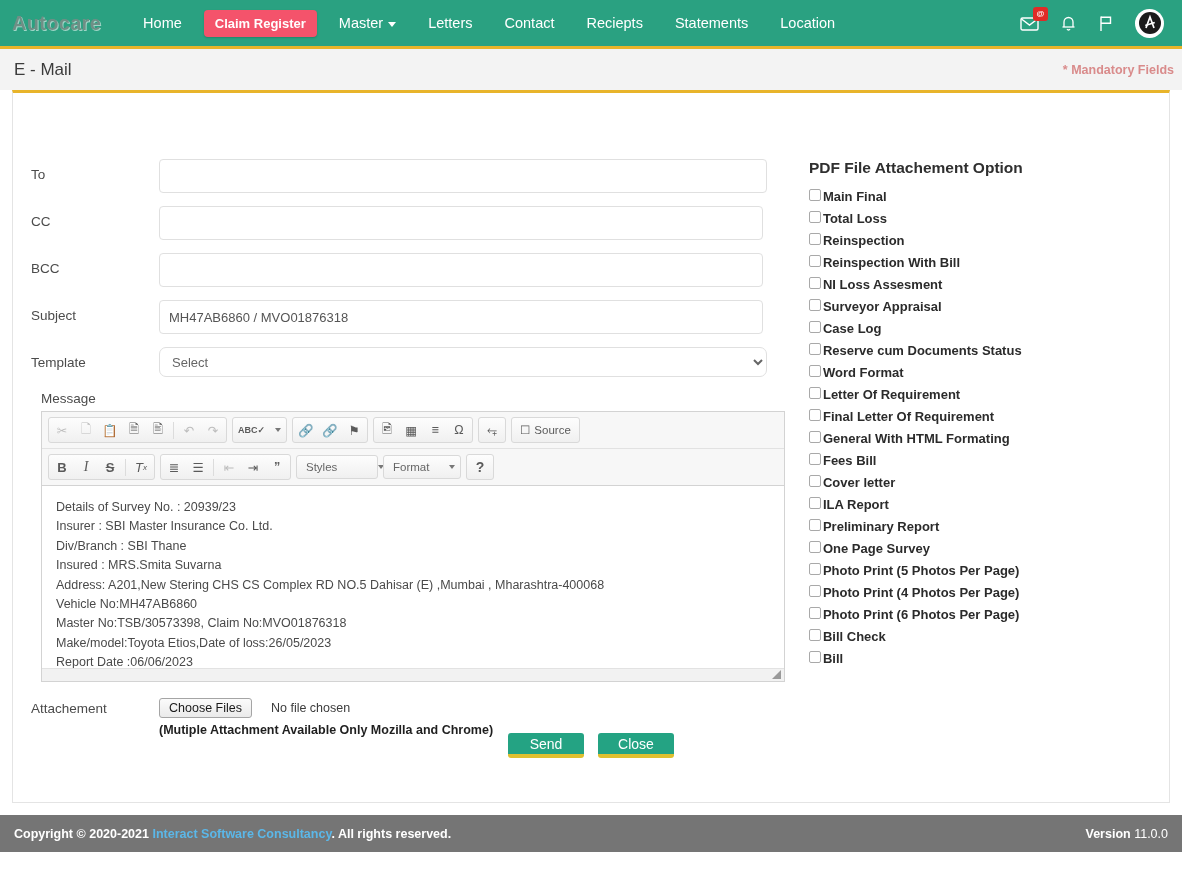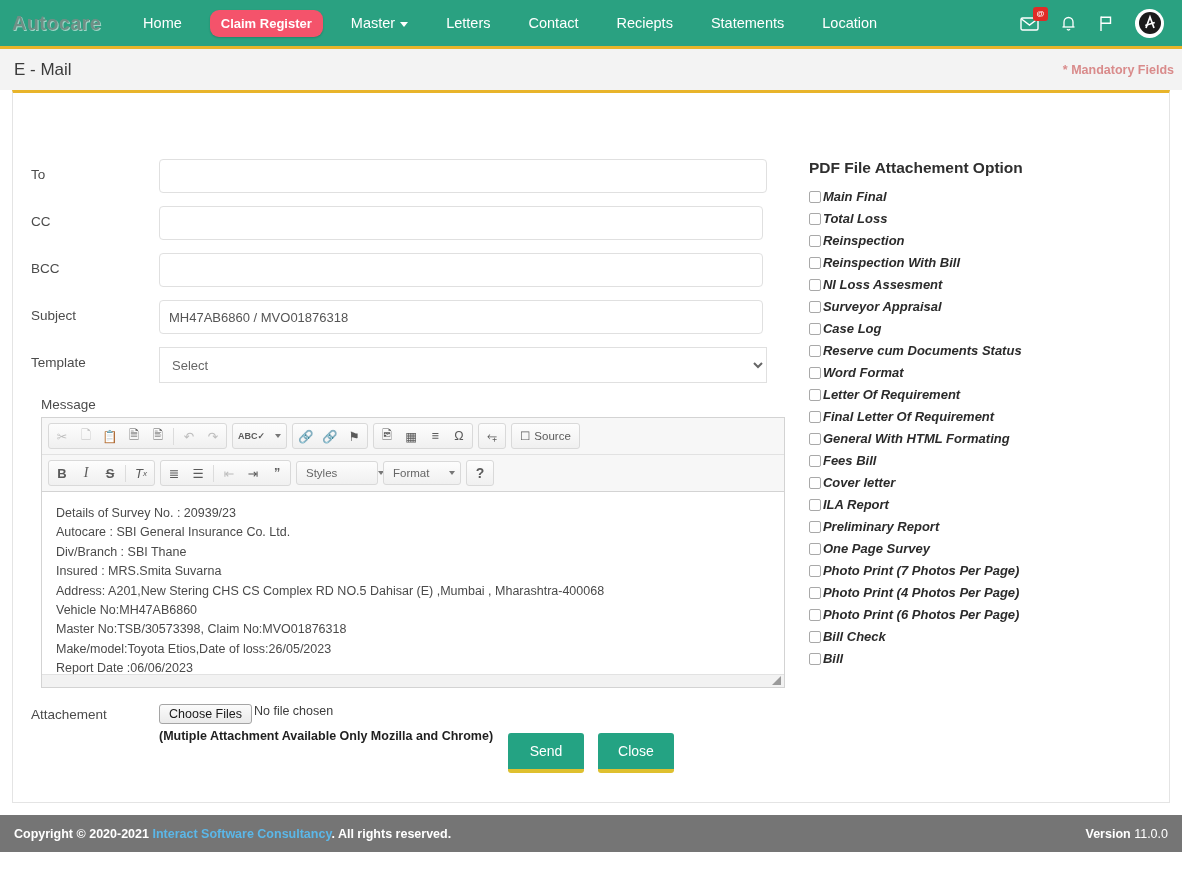--- a/index.html
+++ b/index.html
@@ -22,32 +22,32 @@
   }
   .brand {
     font-size: 20px;
     font-weight: bold;
     color: #6f8f86;
     text-shadow: 1px 1px 0 rgba(255,255,255,0.55);
     letter-spacing: .3px;
     margin-right: 26px;
     user-select: none;
   }
-  .nav-links { display: flex; align-items: center; gap: 6px; }
+  .nav-links { display: flex; align-items: center; gap: 0; }
   .nav-link {
     color: #ffffff;
     font-size: 14.5px;
     padding: 6px 16px;
     text-decoration: none;
     white-space: nowrap;
     cursor: pointer;
   }
   .nav-link.pill {
     background: #f4536b;
-    border-radius: 9px;
+    border-radius: 4px;
     padding: 6px 11px;
     font-size: 13px;
     font-weight: bold;
     margin: 0 6px;
     box-shadow: 0 1px 2px rgba(0,0,0,.18);
   }
   .caret {
     display: inline-block;
     width: 0; height: 0;
     border-left: 4px solid transparent;
@@ -151,23 +151,23 @@
     padding: 16px 9px;
     font-family: "Liberation Sans", sans-serif;
     outline: none;
   }
   .finput.wide { max-width: 608px; }
   .finput.short { max-width: 604px; }
   .finput.val { color: #555; }
   .fselect {
     flex: 1;
     max-width: 608px;
-    height: 36px;
+    height: 30px;
     border: 1px solid #e0e0e0;
-    border-radius: 0;
+    border-radius: 7px;
     background: #fff;
     font-size: 13px;
     color: #666;
     padding: 0 8px;
     font-family: "Liberation Sans", sans-serif;
     outline: none;
   }
 
   
   .msg-label {
@@ -273,21 +273,21 @@
     margin: 16px 0 0 0;
   }
   .attach-label {
     width: 128px;
     font-size: 13.5px;
     color: #4b4b4b;
     padding-top: 3px;
     flex-shrink: 0;
   }
   .attach-right { padding-top: 0; }
-  .file-line { display: flex; gap: 2px; }
+  .file-line { display: flex; align-items: center; gap: 19px; }
   .choose-btn {
     border: 1px solid #a5a5a5;
     background: linear-gradient(#fbfbfb,#eaeaea);
     border-radius: 3px;
     font-size: 12.5px;
     color: #1a1a1a;
     padding: 2px 9px;
     cursor: pointer;
     font-family: "Liberation Sans", sans-serif;
   }
@@ -309,39 +309,38 @@
     gap: 14px;
   }
   .btn {
     background: #24a383;
     color: #ffffff;
     border: none;
     border-bottom: 4px solid #dfc02f;
     border-radius: 3px;
     font-size: 14px;
     width: 76px;
-    height: 40px;
+    height: 25px;
     cursor: pointer;
     font-family: "Liberation Sans", sans-serif;
   }
 
   
   .pdf-title {
     font-size: 15.5px;
     font-weight: bold;
     color: #2f2f2f;
     margin: 0 0 12px 4px;
   }
   .chk-row {
     display: flex;
-    align-items: center;
+    align-items: flex-start;
     margin-bottom: 7px;
     padding-left: 4px;
     cursor: pointer;
-    font-style: italic;
   }
   .chk-box {
     width: 12px; height: 12px;
     border: 1px solid #a9a9a9;
     border-radius: 2px;
     background: #fff;
     flex-shrink: 0;
     margin-right: 2px;
   }
   .chk-label {
@@ -515,21 +514,21 @@
             <span>Format</span>
             <span class="tb-caret"></span>
           </div>
           <div class="tb-group">
             <div class="tb-btn" style="font-weight:bold;font-size:14px;">?</div>
           </div>
         </div>
 
         <div class="editor-body">
           <div>Details of Survey No. : 20939/23</div>
-          <div>Autocare : SBI General Insurance Co. Ltd.</div>
+          <div>Insurer : SBI Master Insurance Co. Ltd.</div>
           <div>Div/Branch : SBI Thane</div>
           <div>Insured : MRS.Smita Suvarna</div>
           <div>Address: A201,New Stering CHS CS Complex RD NO.5 Dahisar (E) ,Mumbai , Mharashtra-400068</div>
           <div>Vehicle No:MH47AB6860</div>
           <div>Master No:TSB/30573398, Claim No:MVO01876318</div>
           <div>Make/model:Toyota Etios,Date of loss:26/05/2023</div>
           <div>Report Date :06/06/2023</div>
         </div>
         <div class="editor-foot">
           <div class="resize-grip"></div>
@@ -614,21 +613,21 @@
       <label class="chk-row">
         <span class="chk-box"></span>
         <span class="chk-label">Preliminary Report</span>
       </label>
       <label class="chk-row">
         <span class="chk-box"></span>
         <span class="chk-label">One Page Survey</span>
       </label>
       <label class="chk-row">
         <span class="chk-box"></span>
-        <span class="chk-label">Photo Print (7 Photos Per Page)</span>
+        <span class="chk-label">Photo Print (5 Photos Per Page)</span>
       </label>
       <label class="chk-row">
         <span class="chk-box"></span>
         <span class="chk-label">Photo Print (4 Photos Per Page)</span>
       </label>
       <label class="chk-row">
         <span class="chk-box"></span>
         <span class="chk-label">Photo Print (6 Photos Per Page)</span>
       </label>
       <label class="chk-row">

